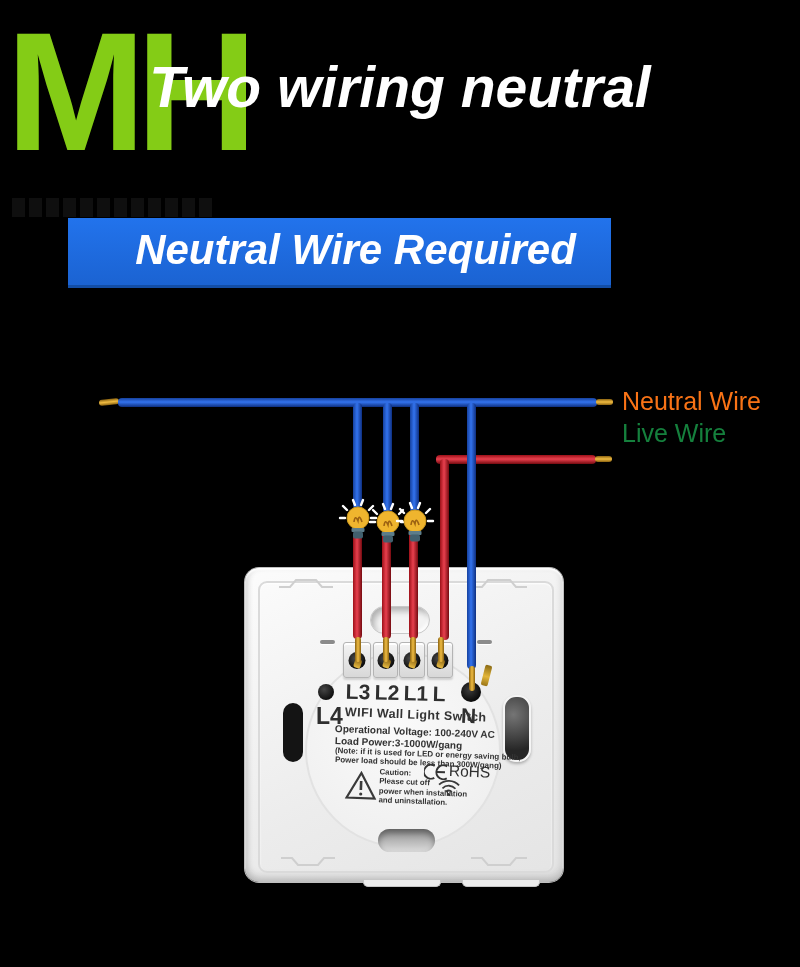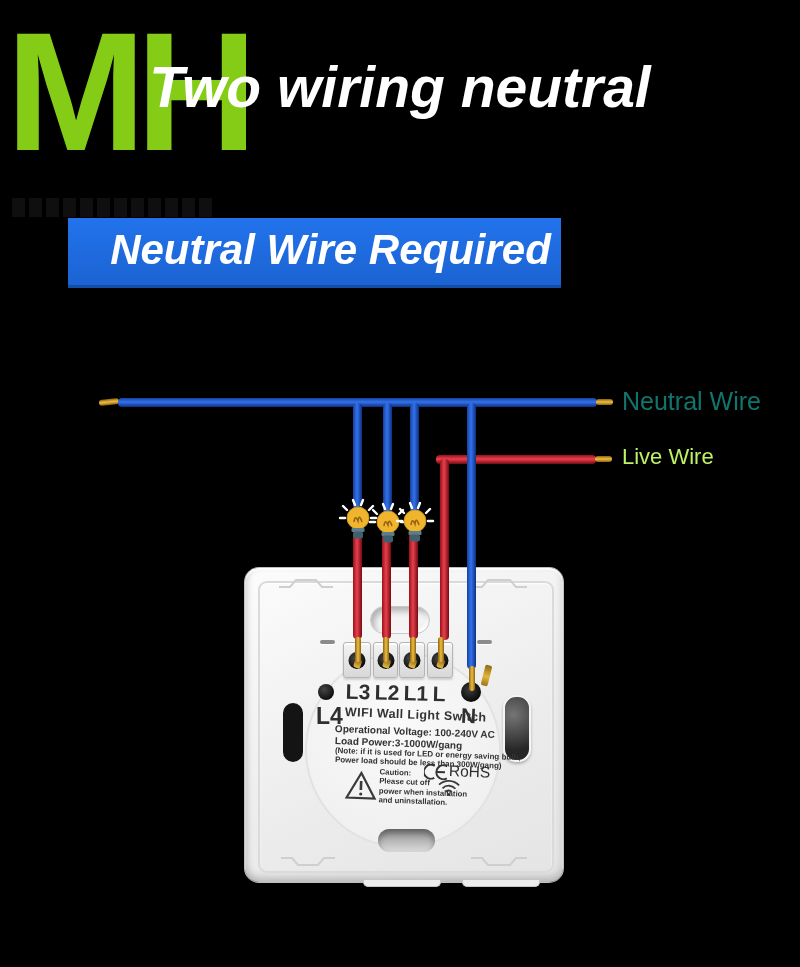--- a/index.html
+++ b/index.html
@@ -9,42 +9,42 @@
 
   
   .wm-monogram{left:6px;top:8px;font-size:168px;font-weight:bold;color:#84cc16;
                letter-spacing:-10px;line-height:1;z-index:1;}
   .wm-row{left:12px;top:198px;width:204px;height:19px;z-index:1;
           background:repeating-linear-gradient(90deg,#0f0f0f 0 13px,#000 13px 17px);}
   .title{left:0;top:54px;width:800px;text-align:center;color:#fff;
          font-size:57px;font-weight:bold;font-style:italic;letter-spacing:0;z-index:2;}
   .subtitle{left:0;top:132px;width:800px;text-align:center;color:#f2f2f2;
             font-size:26px;line-height:1.3;z-index:2;}
-  .banner{left:68px;top:218px;width:493px;height:70px;z-index:2;
+  .banner{left:68px;top:218px;width:543px;height:70px;z-index:2;
           background:linear-gradient(#2273ec,#1b63d2);
           border-bottom:3px solid #134ea6;box-sizing:border-box;
           display:flex;align-items:center;justify-content:center;padding-left:32px;}
   .banner span{color:#fff;font-size:42px;font-weight:bold;font-style:italic;
                padding-bottom:4px;}
 
   
   .wire-h-blue{height:9px;border-radius:4px;z-index:6;
     background:linear-gradient(#16419e,#3373ee 45%,#0e2f80);}
   .wire-v-blue{width:9px;border-radius:4px;z-index:7;
     background:linear-gradient(90deg,#16419e,#3373ee 45%,#0e2f80);}
   .wire-h-red{height:9px;border-radius:4px;z-index:5;
     background:linear-gradient(#9c1018,#e8404e 45%,#750a10);}
   .wire-v-red{width:9px;border-radius:4px;z-index:6;
     background:linear-gradient(90deg,#9c1018,#e8404e 45%,#750a10);}
   .tip-h{height:6px;border-radius:3px;z-index:6;
     background:linear-gradient(#8a6210,#f0bc42 50%,#8a6210);}
   .tip-v{width:6px;border-radius:3px;z-index:6;
     background:linear-gradient(90deg,#8a6210,#f0bc42 50%,#8a6210);}
-  .lbl-neutral{left:622px;top:387px;font-size:25px;z-index:3;color:#0f766e;}
-  .lbl-live{left:622px;top:444px;font-size:22px;z-index:3;color:#bef264;}
+  .lbl-neutral{left:622px;top:387px;font-size:25px;z-index:3;color:#f97316;}
+  .lbl-live{left:622px;top:419px;font-size:25px;z-index:3;color:#15803d;}
   .bulb{width:46px;height:54px;z-index:8;}
 
   
   .plate{left:245px;top:568px;width:318px;height:314px;border-radius:14px;z-index:3;
          background:linear-gradient(155deg,#fcfcfc,#ececec 60%,#e4e4e4);
          box-shadow:inset 0 2px 2px #fff, inset 0 -5px 9px rgba(0,0,0,.18),
                     inset 3px 0 6px rgba(0,0,0,.07), 0 0 0 1px #bfbfbf;}
   .plate-frame{left:258px;top:581px;width:292px;height:288px;border-radius:9px;
                border:2px solid #dadada;z-index:4;box-shadow:inset 0 1px 2px #fff;}
   .module-circle{left:305px;top:652px;width:192px;height:192px;border-radius:50%;

